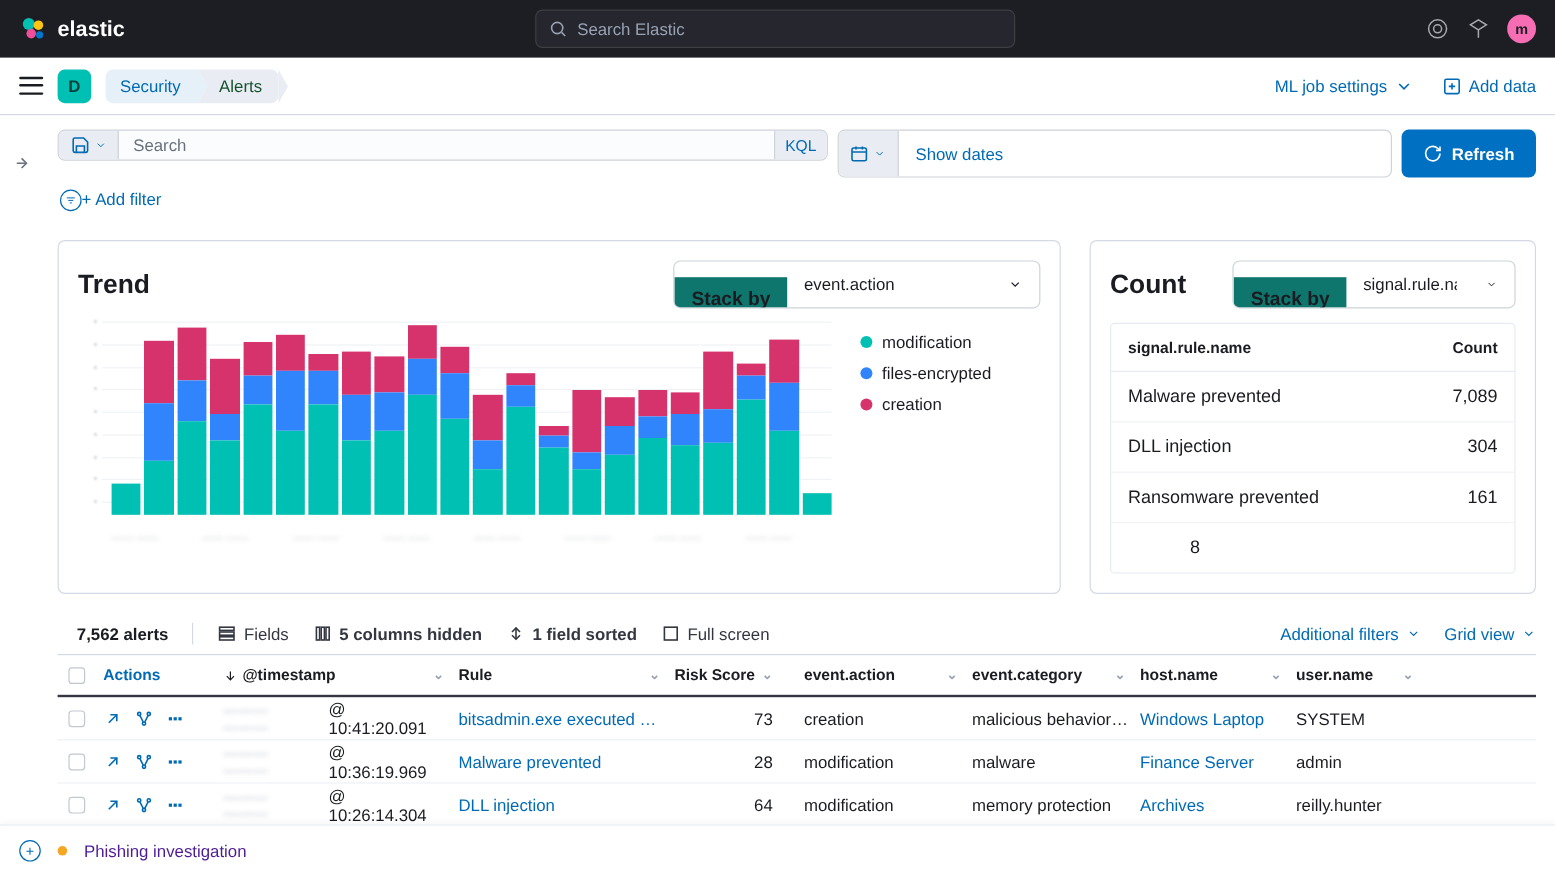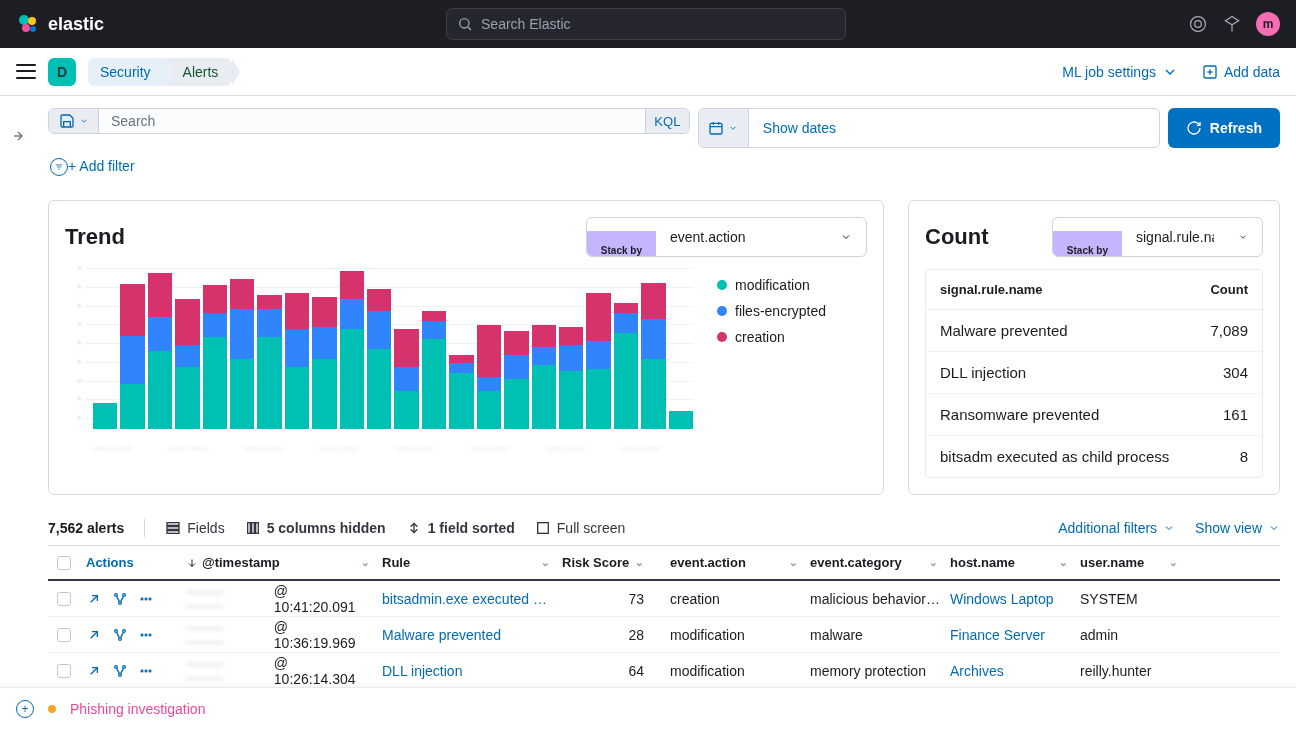--- a/index.html
+++ b/index.html
@@ -56,21 +56,21 @@
 .add-filter { color: #006bb4; font-weight: 500; }
 
 
 .panels-row { display: flex; gap: 24px; margin-top: 24px; }
 .panel { border: 1px solid #d3dae6; border-radius: 6px; padding: 16px; }
 .panel-trend { flex: 1; min-width: 0; }
 .panel-count { width: 372px; flex-shrink: 0; }
 .panel-head { display: flex; align-items: center; justify-content: space-between; margin-bottom: 12px; }
 .panel-title { font-size: 22px; font-weight: 700; }
 .stackby { display: flex; align-items: center; border: 1px solid #ced4da; border-radius: 6px; overflow: hidden; height: 40px; }
-.stackby-label { background: #c4b5fd; padding: 0 14px; height: 100%; display: flex; align-items: center; font-weight: 600; font-size: 10px; margin-top: 26px; }
+.stackby-label { background: #0f766e; padding: 0 14px; height: 100%; display: flex; align-items: center; font-weight: 600; font-size: 16px; margin-top: 26px; }
 .stackby-val { padding: 0 14px; height: 100%; display: flex; align-items: center; gap: 24px; }
 .stackby-val.narrow { width: 140px; justify-content: space-between; }
 
 
 .trend-body { display: flex; gap: 24px; }
 .chart-area { flex: 1; min-width: 0; }
 .bars-wrap { position: relative; height: 170px; padding-left: 20px; }
 .gridlines { position: absolute; left: 20px; right: 0; top: 0; bottom: 10px; }
 .gridline { position: absolute; left: 0; right: 0; height: 1px; background: #f0f2f5; }
 .ytick { position: absolute; left: -18px; font-size: 9px; color: #c9cdd4; filter: blur(1px); width: 14px; text-align: right; }
@@ -93,21 +93,21 @@
 .count-table { border: 1px solid #e6ebf2; border-radius: 4px; margin-top: 8px; }
 .count-header, .count-row { display: flex; padding: 12px 14px; }
 .count-header { font-weight: 600; font-size: 13px; border-bottom: 1px solid #e6ebf2; }
 .count-row { border-top: 1px solid #f0f2f5; font-size: 15px; }
 .count-row:first-of-type { border-top: none; }
 .cc-name { flex: 1; white-space: nowrap; overflow: hidden; text-overflow: ellipsis; }
 .cc-val { width: 60px; text-align: right; }
 
 
 .alerts-toolbar { display: flex; align-items: center; gap: 20px; margin-top: 20px; padding: 4px 0 8px; }
-.alerts-count { font-weight: 700; }
+.alerts-count { font-weight: 700; margin-left: 16px; }
 .tb-divider { width: 1px; height: 18px; background: #d3dae6; }
 .tb-item { display: flex; align-items: center; gap: 6px; font-size: 14px; font-weight: 500; color: #343741; }
 .tb-item.bold { font-weight: 700; justify-content: center; }
 .tb-right { margin-left: auto; display: flex; gap: 20px; }
 
 .alerts-table { width: 100%; }
 .at-head { display: flex; align-items: center; border-top: 1px solid #d3dae6; border-bottom: 2px solid #343741; height: 36px; font-weight: 600; font-size: 13px; }
 .at-row { display: flex; align-items: center; height: 36px; border-bottom: 1px solid #edf0f5; font-size: 14px; }
 .at-cell { padding: 0 6px; display: flex; align-items: center; gap: 4px; }
 .at-cell.chk { width: 32px; justify-content: center; }
@@ -123,21 +123,21 @@
 .sort-chev { color: #98a2b3; margin-left: auto; font-size: 11px; }
 .link-cell { color: #006bb4; font-weight: 500; white-space: nowrap; overflow: hidden; text-overflow: ellipsis; }
 .blur-text { color: #b0b5bf; filter: blur(2px); font-size: 12px; letter-spacing: 0.5px; }
 .ellip { white-space: nowrap; overflow: hidden; text-overflow: ellipsis; }
 .chkbox { width: 14px; height: 14px; border: 1px solid #c2c8d0; border-radius: 3px; }
 
 
 .bottom-bar { position: fixed; left: 0; right: 0; bottom: 0; height: 42px; background: #fff; border-top: 1px solid #e6ebf2; display: flex; align-items: center; padding: 0 16px; gap: 14px; box-shadow: 0 -2px 6px rgba(0,0,0,0.04); }
 .plus-circle { width: 18px; height: 18px; border: 1.5px solid #006bb4; border-radius: 50%; display: flex; align-items: center; justify-content: center; color: #006bb4; font-size: 12px; line-height: 1; }
 .status-dot { width: 8px; height: 8px; border-radius: 50%; background: #f5a623; }
-.investigation { color: #ec4899; font-weight: 500; }
+.investigation { color: #4c1d95; font-weight: 500; }
 
 .icon-svg { width: 16px; height: 16px; }
 </style>
 </head>
 <body>
 
 <div class="top-header">
   <div class="logo">
     <span class="logo-mark">
       <svg viewBox="0 0 24 24">
@@ -475,21 +475,20 @@
               </div>
               <div class="count-row">
                 <span class="cc-name">DLL injection</span>
                 <span class="cc-val">304</span>
               </div>
               <div class="count-row">
                 <span class="cc-name">Ransomware prevented</span>
                 <span class="cc-val">161</span>
               </div>
               <div class="count-row">
-                <span class="cc-name">bitsadm executed as child process</span>
                 <span class="cc-val">8</span>
               </div>
             </div>
         </div>
       </div>
     </div>
 
     <div class="alerts-toolbar">
       <span class="alerts-count">7,562 alerts</span>
       <span class="tb-divider"></span>
@@ -524,21 +523,21 @@
         <span>Full screen</span>
       </span>
       <div class="tb-right">
         <span class="link-blue">
           <span>Additional filters</span>
           <svg width="12" height="12" viewBox="0 0 24 24" fill="none" stroke="currentColor" stroke-width="2">
               <polyline points="6 9 12 15 18 9"></polyline>
             </svg>
         </span>
         <span class="link-blue">
-          <span>Show view</span>
+          <span>Grid view</span>
           <svg width="12" height="12" viewBox="0 0 24 24" fill="none" stroke="currentColor" stroke-width="2">
               <polyline points="6 9 12 15 18 9"></polyline>
             </svg>
         </span>
       </div>
     </div>
 
     <div class="alerts-table">
       <div class="at-head">
         <div class="at-cell chk">

